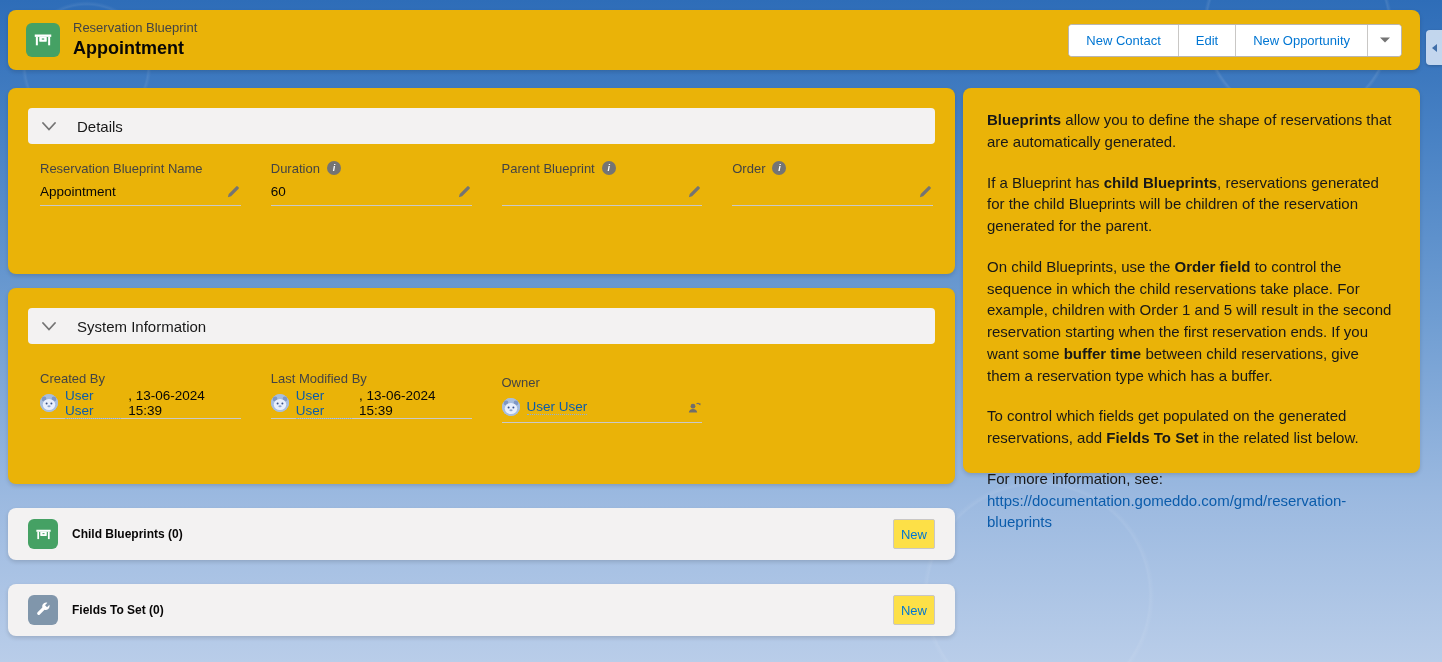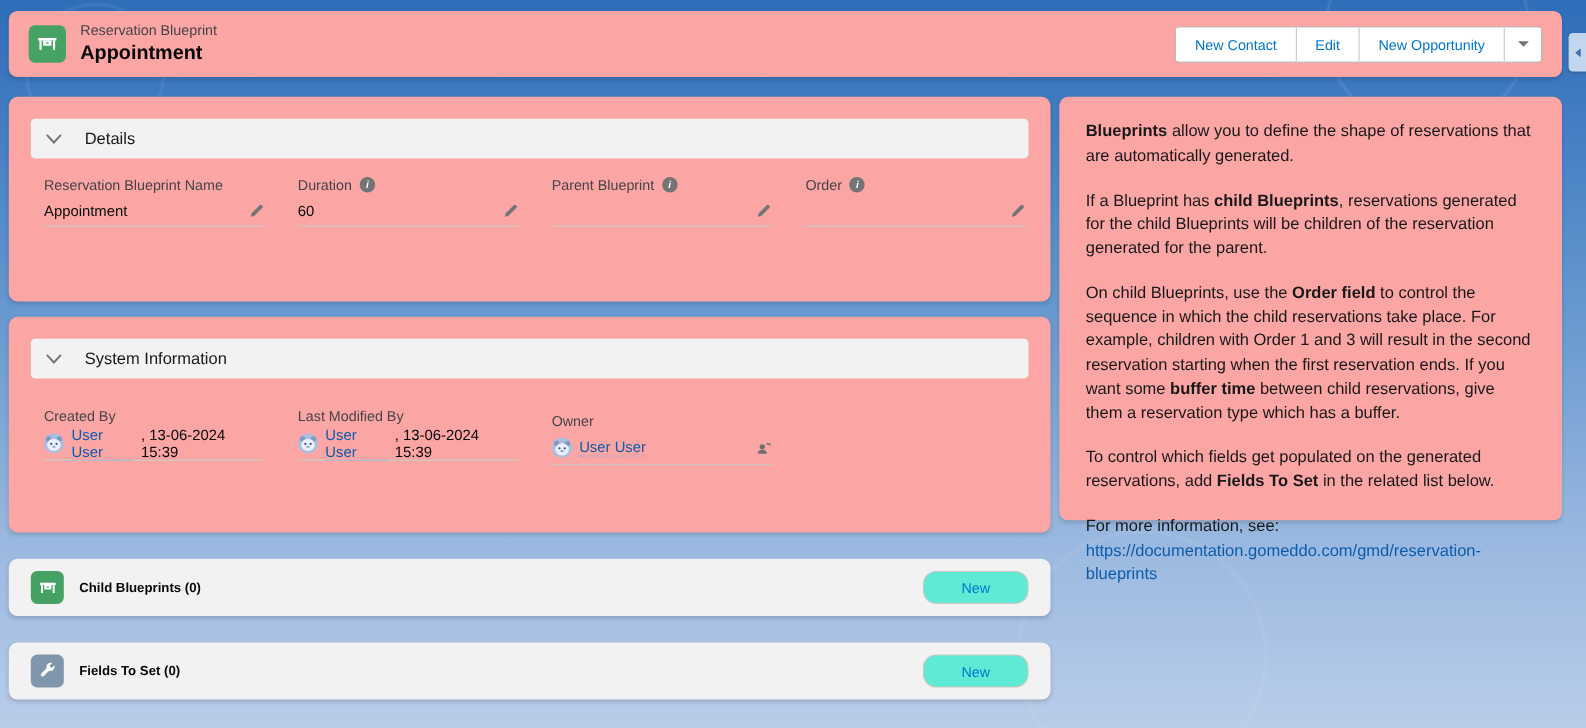--- a/index.html
+++ b/index.html
@@ -8,21 +8,21 @@
     font-family:"Liberation Sans",sans-serif;
     background:linear-gradient(180deg,#2e6db8 0%,#4a83c5 22%,#6f9dd2 48%,#9bb9e0 75%,#b9cde9 100%);
   }
   body::before{
     content:"";position:absolute;inset:0;pointer-events:none;
     background:
       radial-gradient(circle at 90% 4%, transparent 90px, rgba(255,255,255,.10) 92px, transparent 95px),
       radial-gradient(circle at 6% 10%, transparent 60px, rgba(255,255,255,.08) 62px, transparent 65px),
       radial-gradient(circle at 72% 90%, transparent 110px, rgba(255,255,255,.07) 112px, transparent 116px);
   }
-  .card{position:absolute;background:#fca5a5;border-radius:8px;box-shadow:0 2px 4px rgba(0,0,0,.14);}
+  .card{position:absolute;background:#eab308;border-radius:8px;box-shadow:0 2px 4px rgba(0,0,0,.14);}
 
   
   .header-card{left:8px;top:10px;width:1412px;height:60px;display:flex;align-items:center;padding:0 18px;box-sizing:border-box;}
   .obj-icon{width:34px;height:34px;border-radius:6px;display:flex;align-items:center;justify-content:center;flex:0 0 auto;}
   .obj-icon.green{background:#45a164;}
   .obj-icon.slate{background:#8096ab;}
   .header-text{margin-left:13px;line-height:1.15;}
   .record-type{font-size:13px;color:#444;}
   .record-title{font-size:18px;font-weight:bold;color:#080707;margin-top:2px;}
   .actions{margin-left:auto;display:flex;border:1px solid #b8b5b3;border-radius:4px;overflow:hidden;background:#fff;height:31px;}
@@ -42,21 +42,21 @@
   .icon-btn{background:none;border:none;padding:0;cursor:pointer;display:flex;align-items:center;}
   .info-dot{width:14px;height:14px;border-radius:50%;background:#747474;color:#fff;font-size:9px;font-weight:bold;display:inline-flex;align-items:center;justify-content:center;font-style:italic;}
   .avatar{width:18px;height:18px;border-radius:50%;overflow:hidden;flex:0 0 auto;background:#a8bede;display:inline-block;}
   a.ulink{color:#0b5cab;text-decoration:none;border-bottom:1px dotted #8fb0d9;cursor:pointer;}
   .suffix{color:#080707;}
 
   
   .related-card{left:8px;width:947px;height:52px;background:#f3f2f2;display:flex;align-items:center;padding:0 20px;box-sizing:border-box;}
   .related-card .obj-icon{width:30px;height:30px;}
   .rl-title{font-size:12px;font-weight:bold;color:#080707;margin-left:14px;}
-  .new-btn{margin-left:auto;height:30px;padding:0 34px;background:#5eead4;border:1px solid #c9c7c5;border-radius:12px;color:#0176d3;font-size:13px;font-family:inherit;cursor:pointer;}
+  .new-btn{margin-left:auto;height:30px;padding:0 7px;background:#fde047;border:1px solid #c9c7c5;border-radius:2px;color:#0176d3;font-size:13px;font-family:inherit;cursor:pointer;}
 
   
   .info-card{left:963px;top:88px;width:457px;height:385px;box-sizing:border-box;padding:21px 24px;font-size:15px;color:#181818;line-height:1.45;}
   .info-card p{margin:0 0 19px 0;}
   .info-card p:last-child{margin-bottom:0;}
   .info-card b{font-weight:bold;}
   a.doclink{color:#0b5cab;text-decoration:none;cursor:pointer;}
 
   
   .edge-tab{position:absolute;right:0;top:30px;width:16px;height:35px;background:rgba(230,239,250,.8);border-radius:4px 0 0 4px;display:flex;align-items:center;justify-content:center;cursor:pointer;box-shadow:0 1px 3px rgba(0,0,0,.2);}
@@ -249,21 +249,21 @@
       <path d="M13.8 4.6a3.4 3.4 0 0 1-4.4 3.2L5.2 12a1.4 1.4 0 0 1-2-2l4.2-4.2a3.4 3.4 0 0 1 3.2-4.4c.5 0 .9.1 1.3.2L9.8 3.7l1.8 1.8 2.1-2.1c.1.4.1.8.1 1.2z" fill="#fff"></path>
     </svg>
   </span>
   <span class="rl-title">Fields To Set (0)</span>
   <button class="new-btn">New</button>
 </div>
 
 <div class="card info-card">
   <p><b>Blueprints</b><span> allow you to define the shape of reservations that are automatically generated.</span></p>
   <p><span>If a Blueprint has </span><b>child Blueprints</b><span>, reservations generated for the child Blueprints will be children of the reservation generated for the parent.</span></p>
-  <p><span>On child Blueprints, use the </span><b>Order field</b><span> to control the sequence in which the child reservations take place. For example, children with Order 1 and 3 will result in the second reservation starting when the first reservation ends. If you want some </span><b>buffer time</b><span> between child reservations, give them a reservation type which has a buffer.</span></p>
+  <p><span>On child Blueprints, use the </span><b>Order field</b><span> to control the sequence in which the child reservations take place. For example, children with Order 1 and 5 will result in the second reservation starting when the first reservation ends. If you want some </span><b>buffer time</b><span> between child reservations, give them a reservation type which has a buffer.</span></p>
   <p><span>To control which fields get populated on the generated reservations, add </span><b>Fields To Set</b><span> in the related list below.</span></p>
   <p style="margin-bottom:0;"><span>For more information, see:</span><br>
   <a class="doclink">https://documentation.gomeddo.com/gmd/reservation-blueprints</a></p>
 </div>
 
 <div class="edge-tab">
   <svg width="8" height="10" viewBox="0 0 8 10">
       <path d="M7 1 L2 5 L7 9 Z" fill="#3f6ea9"></path>
     </svg>
 </div>

